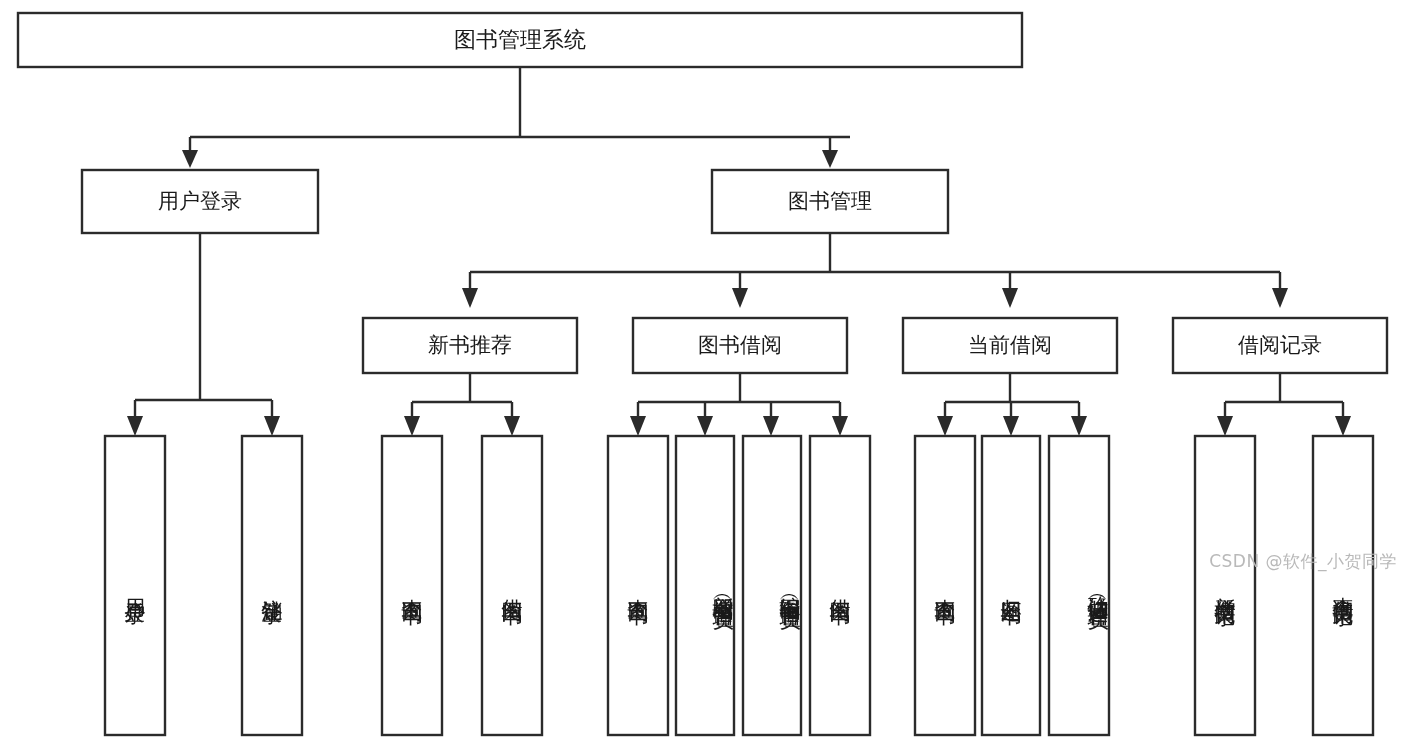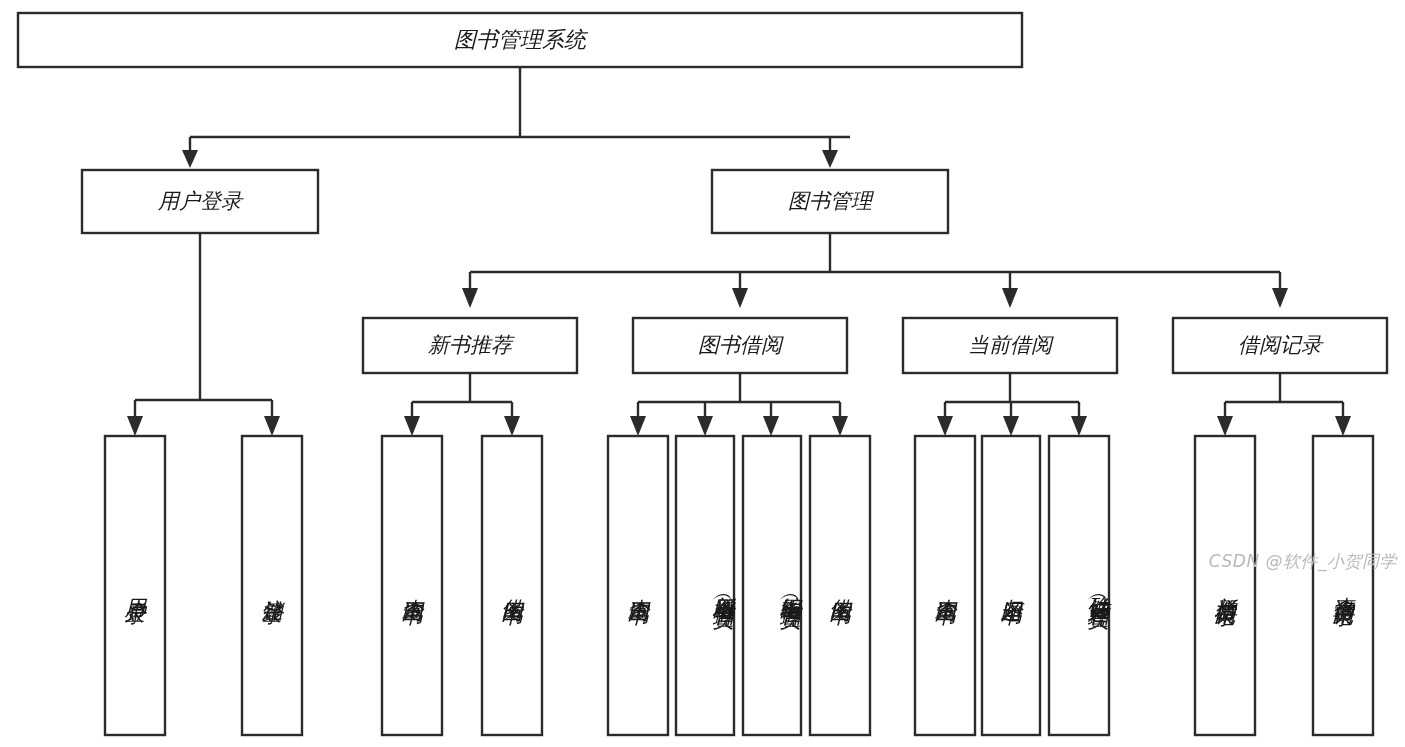--- a/index.html
+++ b/index.html
@@ -11,21 +11,20 @@
     width: 1405px;
     height: 747px;
     font-family: "DejaVu Sans", "Liberation Sans", sans-serif;
     overflow: hidden;
   }
   #diagram-root {
     position: relative;
     width: 1405px;
     height: 576px;
     background: #ffffff;
-    font-style: italic;
   }
   svg.diagram-canvas {
     position: absolute;
     left: 0;
     top: 0;
     width: 1405px;
     height: 747px;
   }
   .node-box {
     fill: #ffffff;

